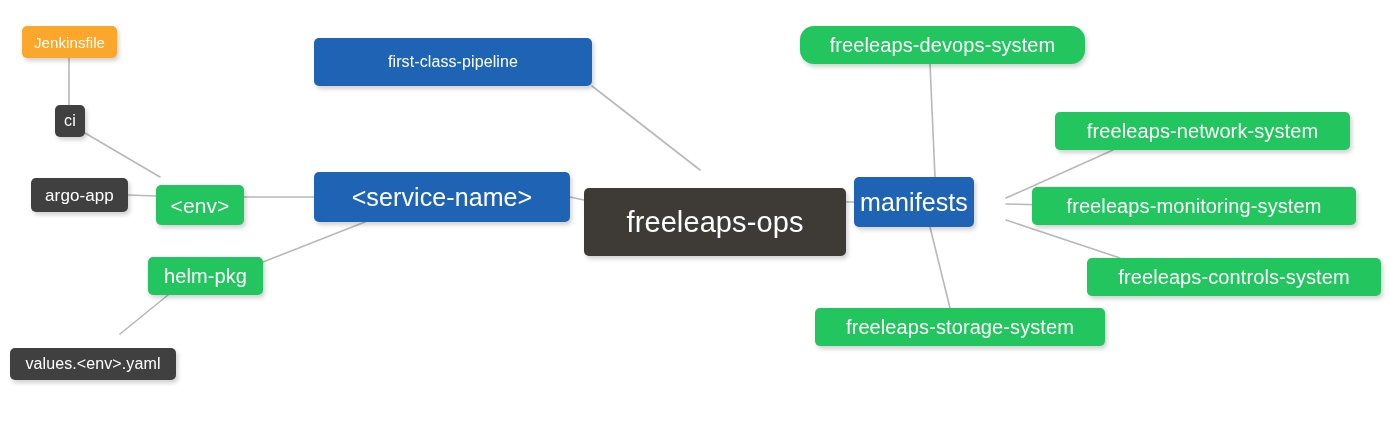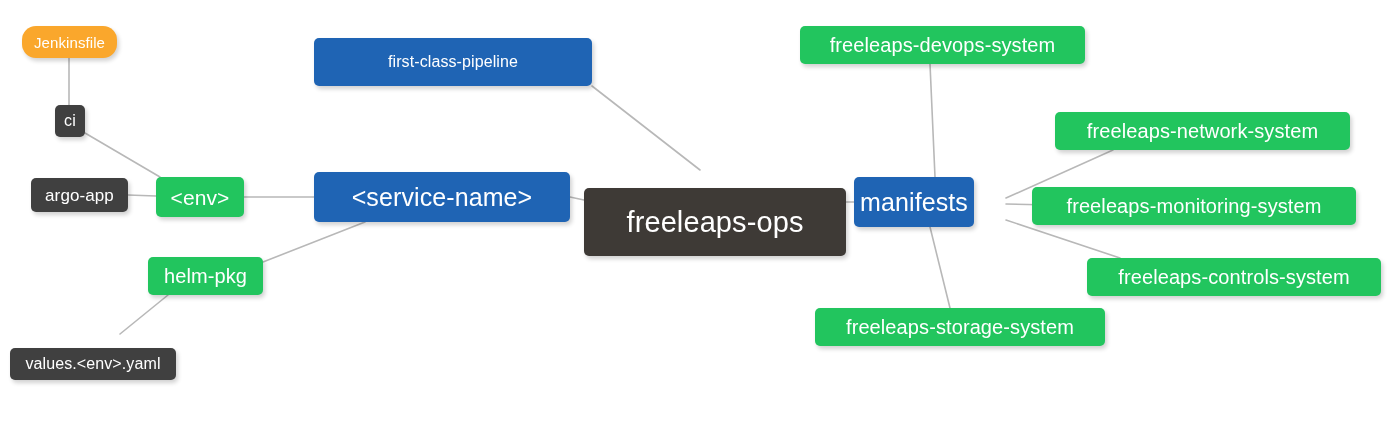--- a/index.html
+++ b/index.html
@@ -79,39 +79,39 @@
       </div>
       <div class="node role-blue" style="left: 314px; top: 172px; width: 256px; height: 50px; font-size: 25px;">
         <span class="node-label">&lt;service-name&gt;</span>
       </div>
       <div class="node role-blue" style="left: 314px; top: 38px; width: 278px; height: 48px; font-size: 16px; justify-content: center;">
         <span class="node-label">first-class-pipeline</span>
       </div>
       <div class="node role-blue" style="left: 854px; top: 177px; width: 120px; height: 50px; font-size: 25px; align-items: center;">
         <span class="node-label">manifests</span>
       </div>
-      <div class="node role-green" style="left: 156px; top: 177px; width: 88px; height: 40px; font-size: 21px;">
+      <div class="node role-green" style="left: 156px; top: 185px; width: 88px; height: 40px; font-size: 21px;">
         <span class="node-label">&lt;env&gt;</span>
       </div>
       <div class="node role-green" style="left: 148px; top: 257px; width: 115px; height: 38px; font-size: 20px;">
         <span class="node-label">helm-pkg</span>
       </div>
       <div class="node role-red" style="left: 55px; top: 105px; width: 30px; height: 32px; font-size: 16px;">
         <span class="node-label">ci</span>
       </div>
-      <div class="node role-orange" style="left: 22px; top: 26px; width: 95px; height: 32px; font-size: 15px; border-radius: 14px;">
+      <div class="node role-orange" style="left: 22px; top: 26px; width: 95px; height: 32px; font-size: 15px;">
         <span class="node-label">Jenkinsfile</span>
       </div>
       <div class="node role-red" style="left: 31px; top: 178px; width: 97px; height: 34px; font-size: 17px;">
         <span class="node-label">argo-app</span>
       </div>
       <div class="node role-red" style="left: 10px; top: 348px; width: 166px; height: 32px; font-size: 16px;">
         <span class="node-label">values.&lt;env&gt;.yaml</span>
       </div>
-      <div class="node role-green" style="left: 800px; top: 26px; width: 285px; height: 38px; font-size: 20px;">
+      <div class="node role-green" style="left: 800px; top: 26px; width: 285px; height: 38px; font-size: 20px; border-radius: 14px;">
         <span class="node-label">freeleaps-devops-system</span>
       </div>
       <div class="node role-green" style="left: 1055px; top: 112px; width: 295px; height: 38px; font-size: 20px;">
         <span class="node-label">freeleaps-network-system</span>
       </div>
       <div class="node role-green" style="left: 1032px; top: 187px; width: 324px; height: 38px; font-size: 20px;">
         <span class="node-label">freeleaps-monitoring-system</span>
       </div>
       <div class="node role-green" style="left: 1058px; top: 258px; width: 294px; height: 38px; font-size: 20px; margin-left: 29px;">
         <span class="node-label">freeleaps-controls-system</span>

